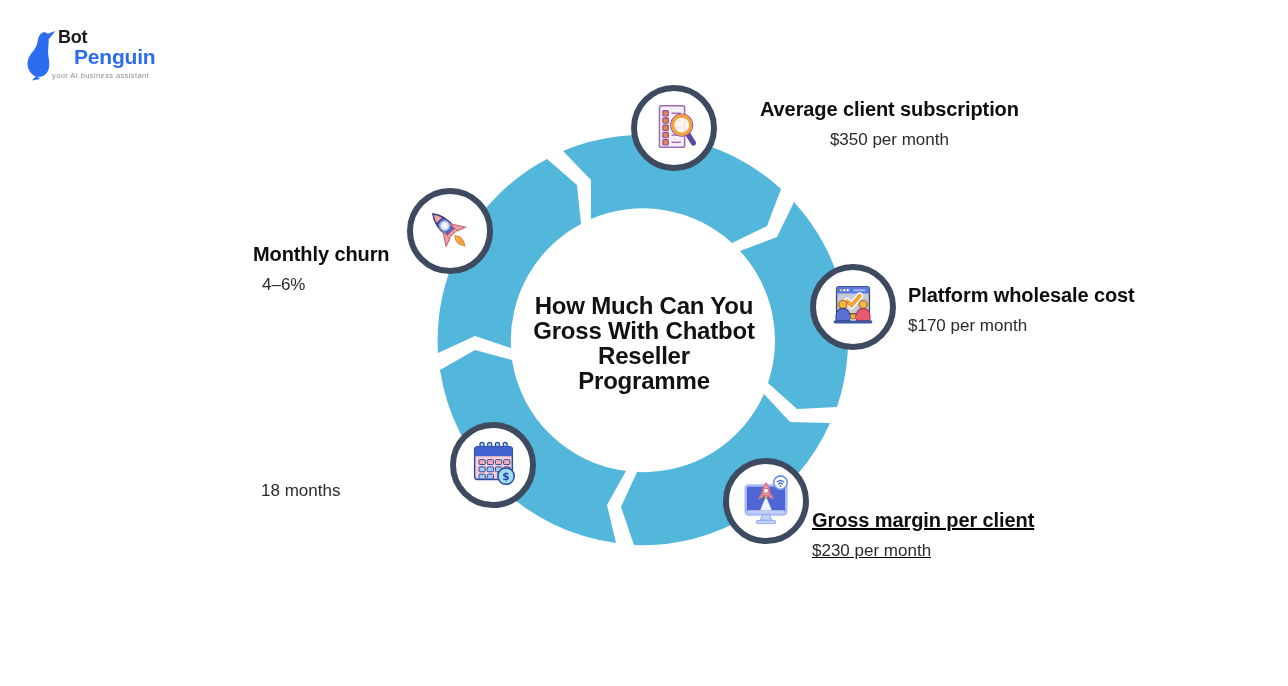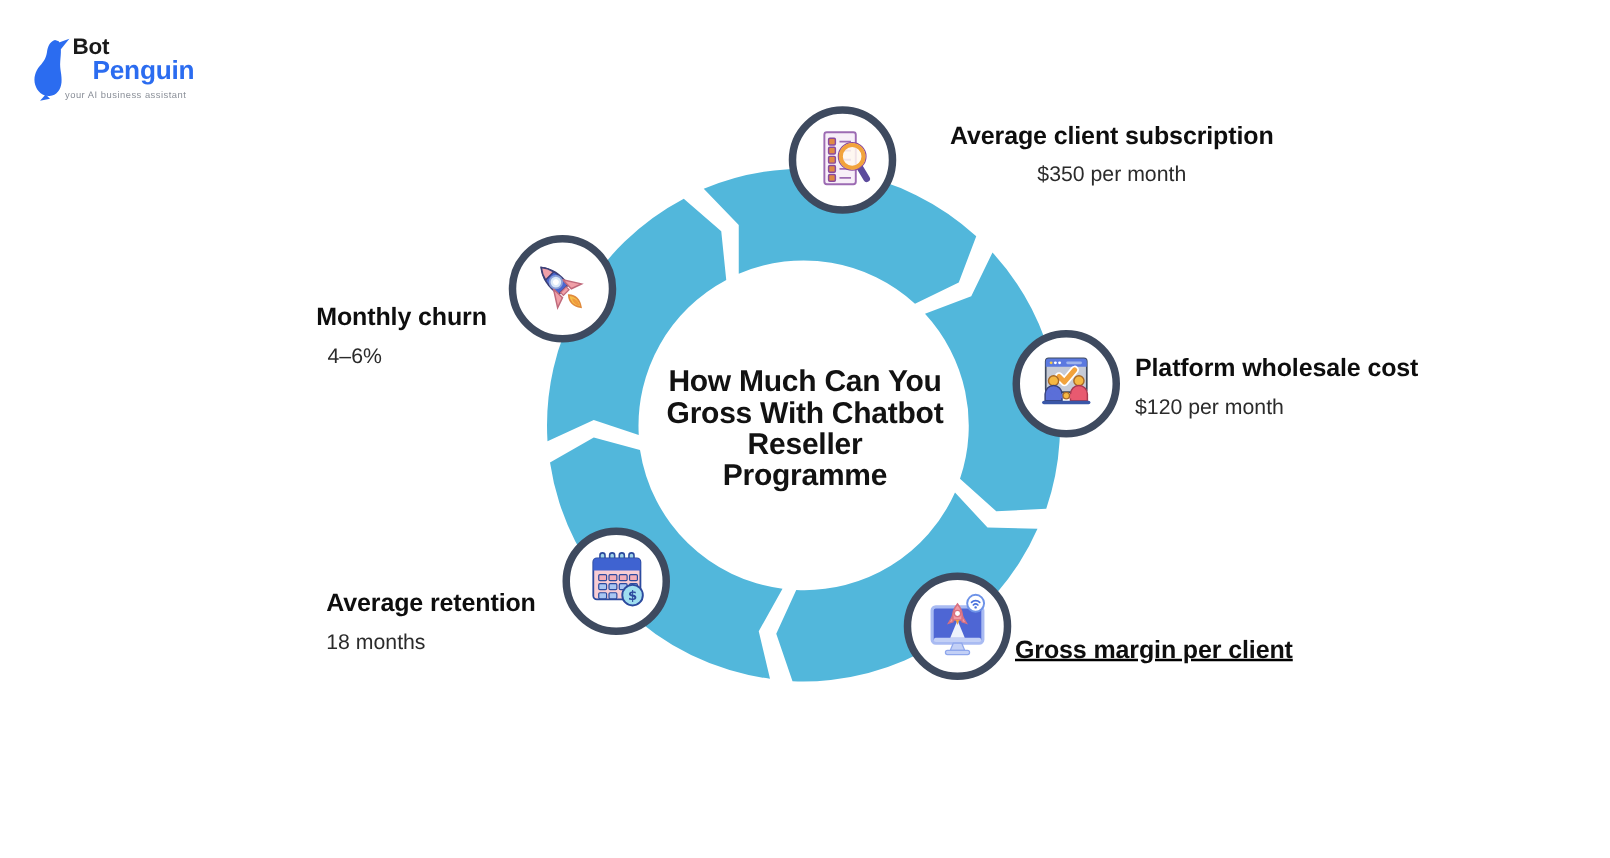--- a/index.html
+++ b/index.html
@@ -194,27 +194,27 @@
       </g>
     </svg>
   </div>
 
   <div class="callout co-1">
     <div class="lbl">Average client subscription</div>
     <div class="val">$350 per month</div>
   </div>
   <div class="callout co-2">
     <div class="lbl">Platform wholesale cost</div>
-    <div class="val">$120 per month</div>
+    <div class="val">$170 per month</div>
   </div>
   <div class="callout co-3">
     <div class="lbl">Gross margin per client</div>
+    <div class="val">$230 per month</div>
   </div>
   <div class="callout co-4">
-    <div class="lbl">Average retention</div>
     <div class="val">18 months</div>
   </div>
   <div class="callout co-5">
     <div class="lbl">Monthly churn</div>
     <div class="val">4–6%</div>
   </div>
 
 </div>
 
 </body></html>

